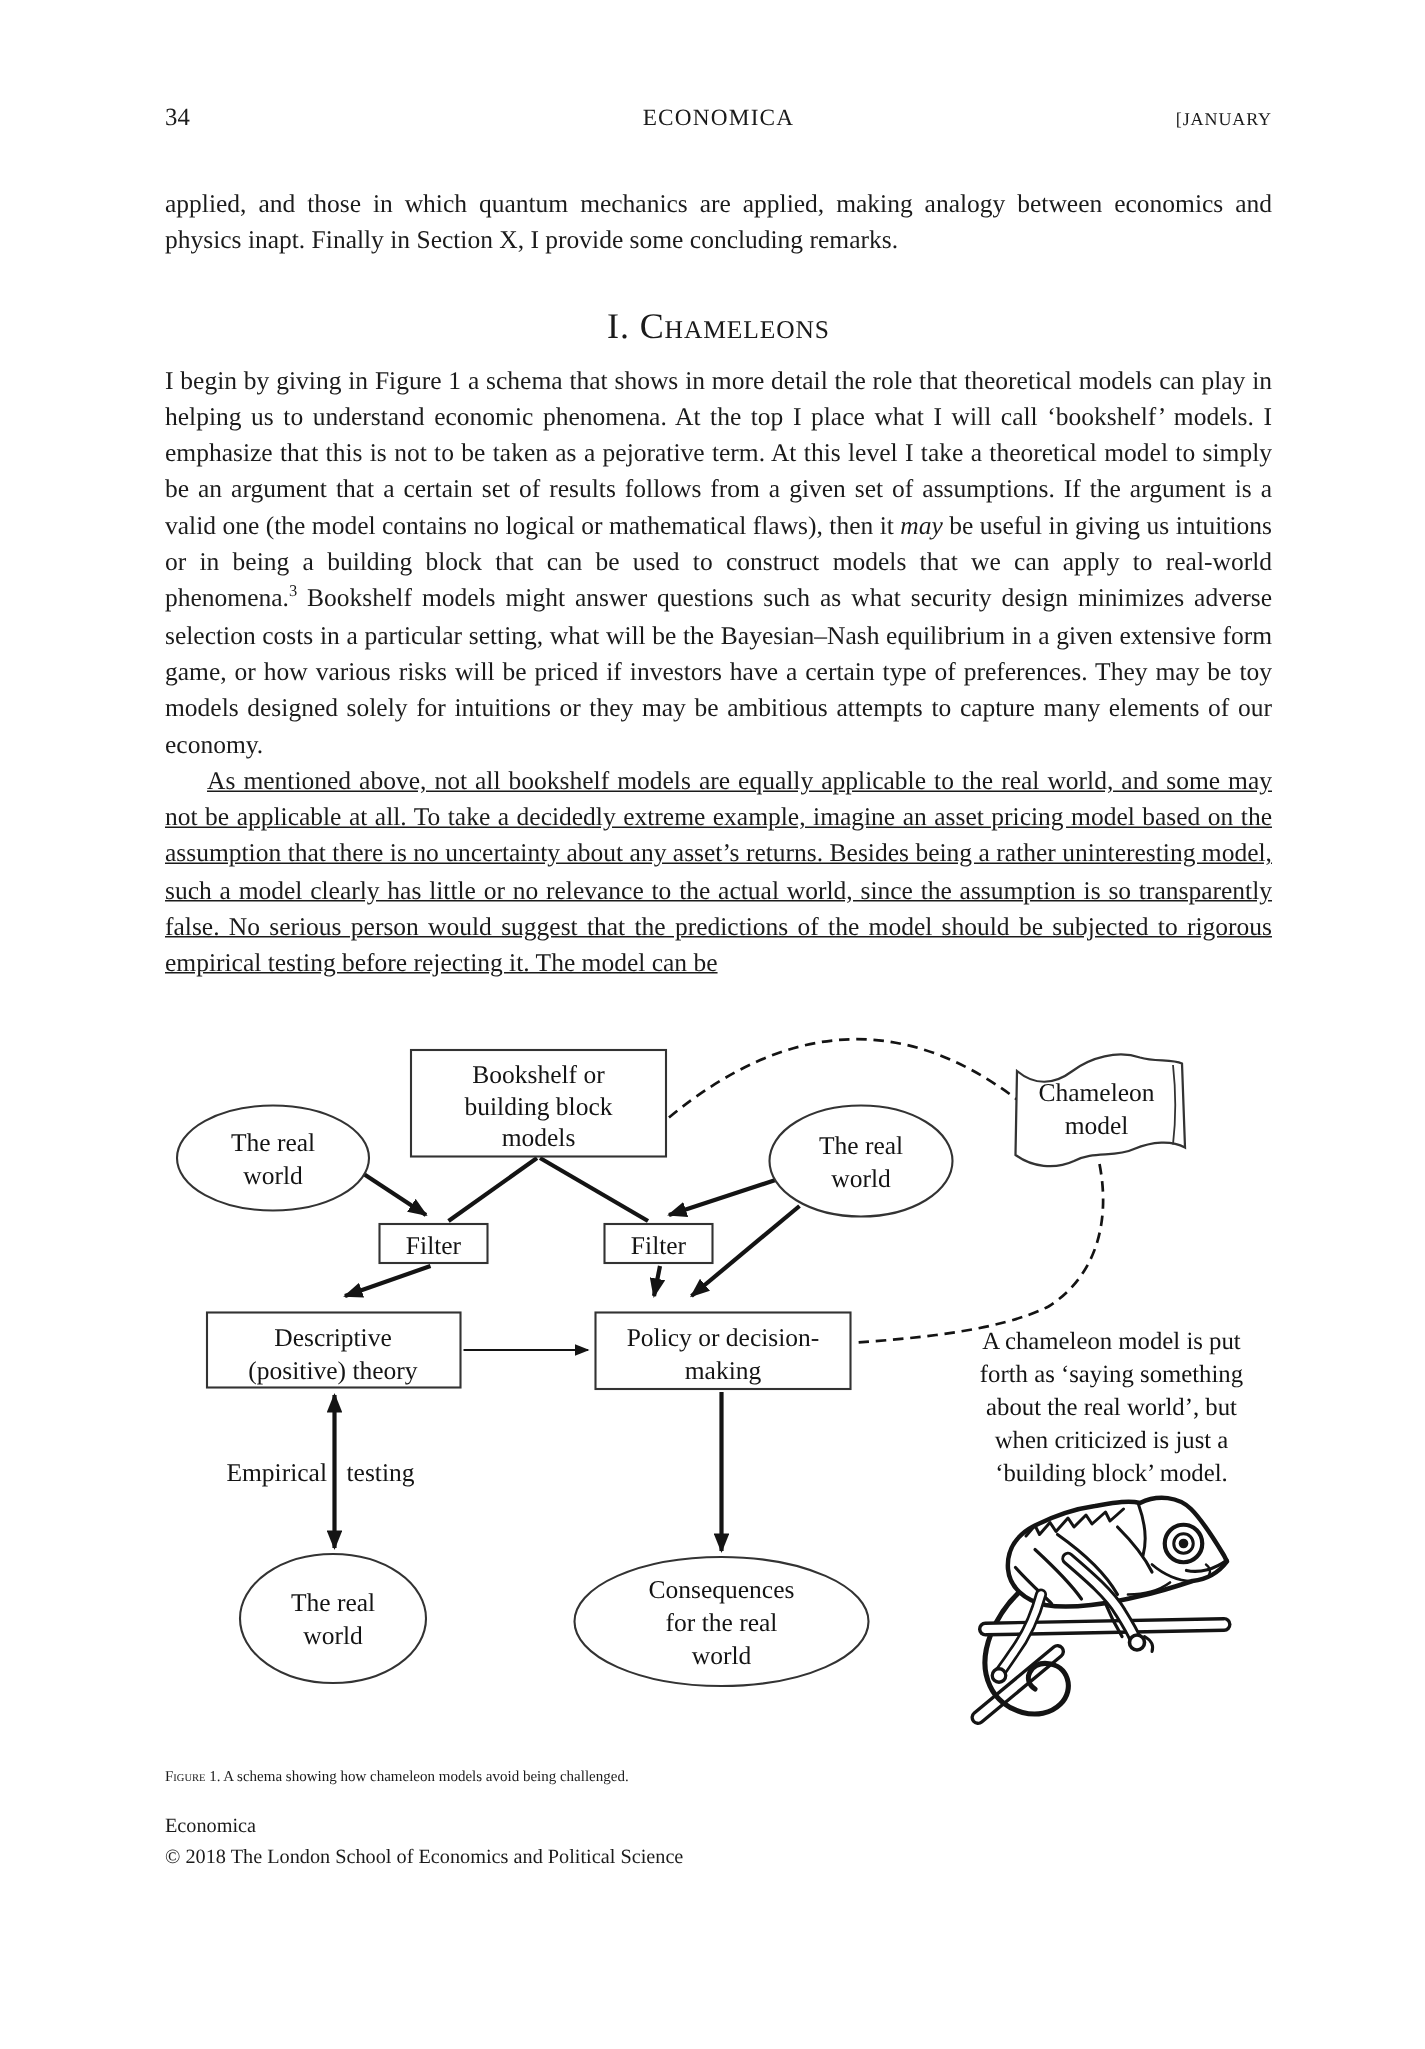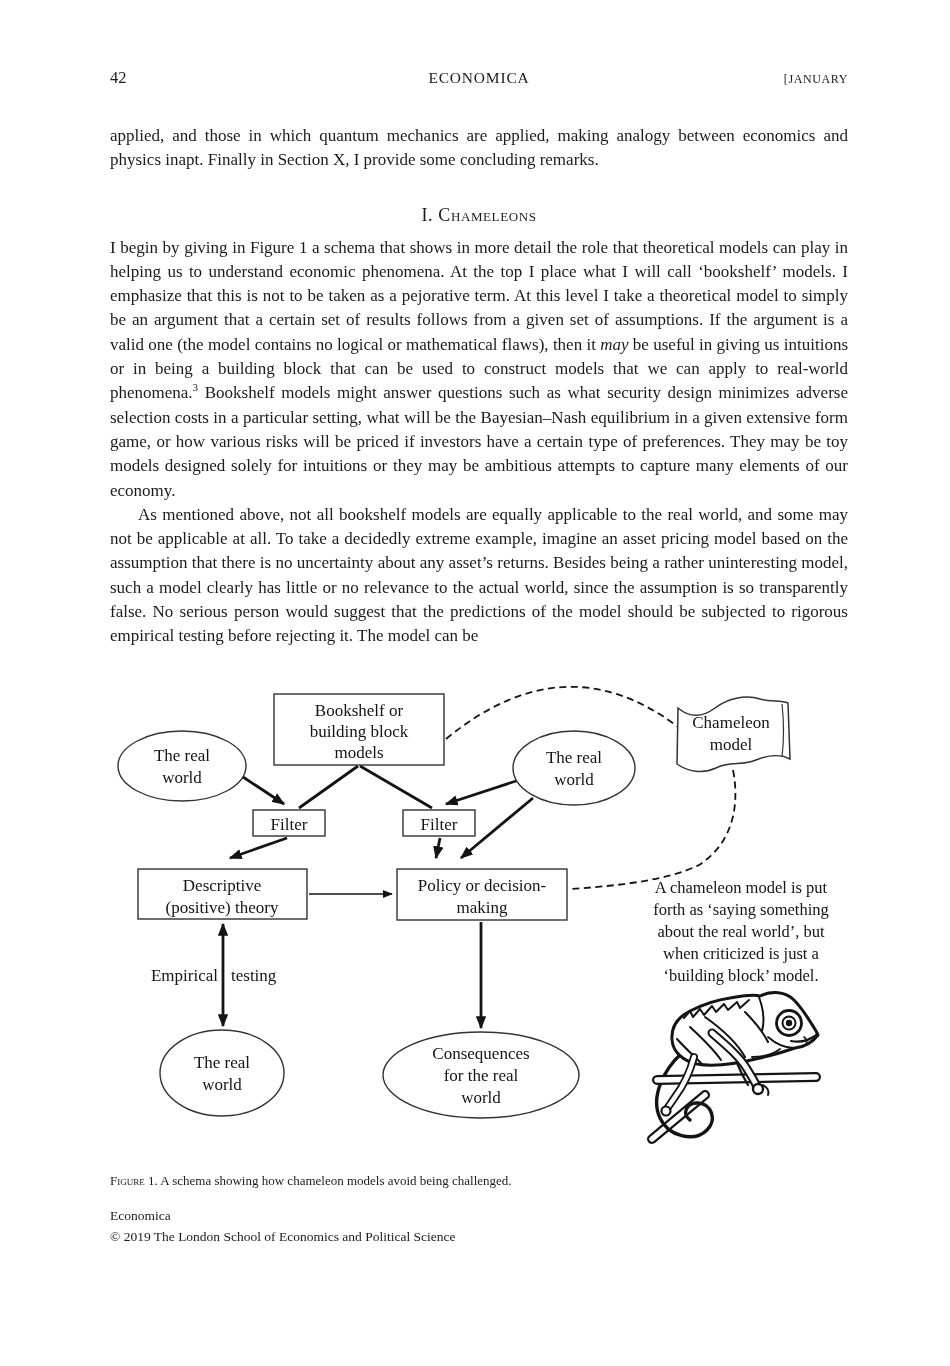--- a/index.html
+++ b/index.html
@@ -15,41 +15,41 @@
   }
   .runhead .pageno{text-align:left;}
   .runhead .journal{text-align:center;letter-spacing:0.8px;font-size:15.5px;}
   .runhead .issue{text-align:right;letter-spacing:0.6px;font-size:12px;}
   p.body{
     font-size:17px;line-height:24.3px;text-align:justify;margin:0;
   }
   p.cont{margin-top:36px;}
   h2.sec{
     font-weight:normal;font-variant:small-caps;text-align:center;
-    font-size:18px;letter-spacing:0.6px;margin:32px 0 10px 0;
-  }
-  p.indent{text-indent:28px;}
+    font-size:24px;letter-spacing:0.6px;margin:32px 0 10px 0;
+  }
+  p.indent{text-indent:28px;text-decoration:underline;}
   sup.fn{font-size:11px;line-height:0;vertical-align:super;}
   
   .figwrap{margin:18px 0 0 -110px;width:892px;height:500px;position:relative;}
   .figwrap svg{display:block;}
-  .figcaption{font-size:13px;margin-top:6px;}
+  .figcaption{font-size:10px;margin-top:6px;}
   .figcaption .smcp{font-variant:small-caps;}
   .pagefoot{margin-top:16px;font-size:13.5px;line-height:1.6;}
   svg text{font-family:"Liberation Serif", serif;fill:#141414;}
   .nodelabel{font-size:17px;}
   .notetext{font-size:16.5px;}
 </style>
 </head>
 <body>
 
 <div class="page">
 
   <div class="runhead">
-    <span class="pageno">42</span>
+    <span class="pageno">34</span>
     <span class="journal">ECONOMICA</span>
     <span class="issue">[JANUARY</span>
   </div>
 
   <p class="body cont"><span>applied, and those in which quantum mechanics are applied, making analogy between economics and physics inapt. Finally in Section X, I provide some concluding remarks.</span></p>
 
   <h2 class="sec">I. Chameleons</h2>
 
   <p class="body"><span>I begin by giving in Figure 1 a schema that shows in more detail the role that theoretical models can play in helping us to understand economic phenomena. At the top I place what I will call ‘bookshelf’ models. I emphasize that this is not to be taken as a pejorative term. At this level I take a theoretical model to simply be an argument that a certain set of results follows from a given set of assumptions. If the argument is a valid one (the model contains no logical or mathematical flaws), then it </span><i>may</i><span> be useful in giving us intuitions or in being a building block that can be used to construct models that we can apply to real-world phenomena.</span><sup class="fn">3</sup><span> Bookshelf models might answer questions such as what security design minimizes adverse selection costs in a particular setting, what will be the Bayesian–Nash equilibrium in a given extensive form game, or how various risks will be priced if investors have a certain type of preferences. They may be toy models designed solely for intuitions or they may be ambitious attempts to capture many elements of our economy.</span></p>
 
@@ -201,16 +201,16 @@
         <circle cx="758" cy="1162" r="5" fill="#ffffff" stroke="#141414" stroke-width="2.4"></circle>
         <path d="M763,1158 q7,4 5,10" fill="none" stroke="#141414" stroke-width="2"></path>
       </g>
     </svg>
   </div>
 
   <div class="figcaption"><span class="smcp">Figure</span><span> 1. A schema showing how chameleon models avoid being challenged.</span></div>
 
   <div class="pagefoot">
     <div>Economica</div>
-    <div>© 2019 The London School of Economics and Political Science</div>
+    <div>© 2018 The London School of Economics and Political Science</div>
   </div>
 
 </div>
 
 </body></html>

